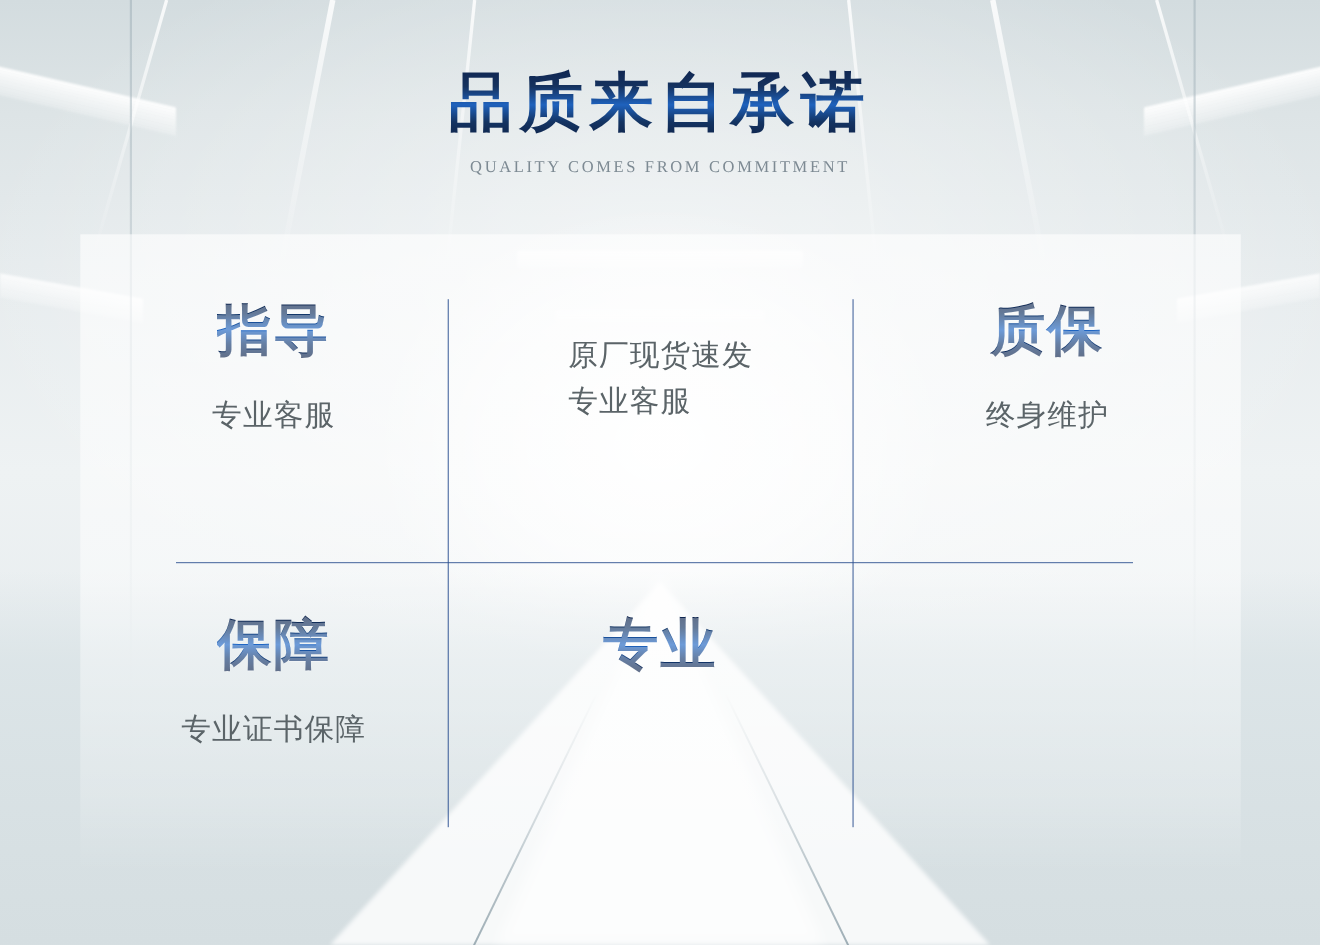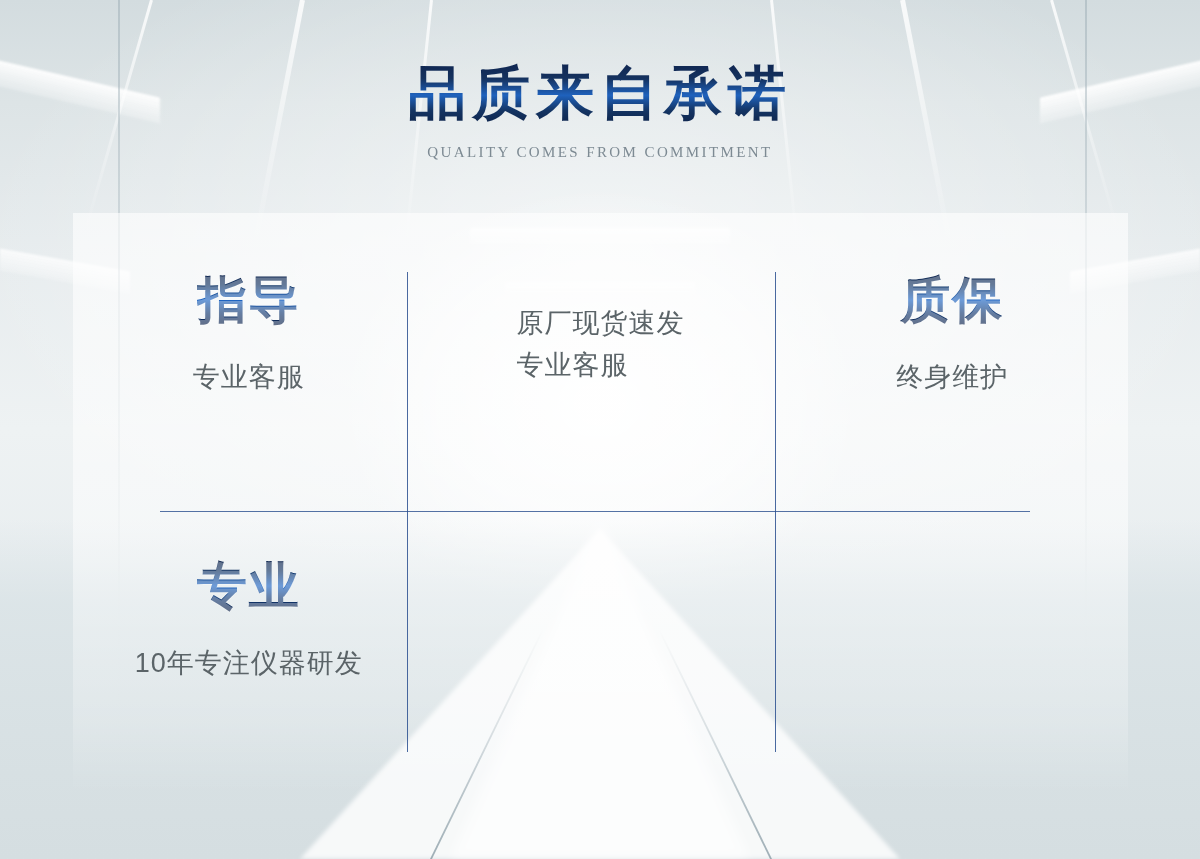--- a/index.html
+++ b/index.html
@@ -211,27 +211,30 @@
         </div>
       </div>
 
       <div class="cell r1">
         <div class="cell-title">质保</div>
         <div class="cell-desc">
           <span class="ln">终身维护</span>
         </div>
       </div>
 
+      <div class="cell r2">
+        <div class="cell-title">保障</div>
+        <div class="cell-desc">
+          <span class="ln">专业证书保障</span>
+        </div>
+      </div>
 
 
       <div class="cell r2">
         <div class="cell-title">专业</div>
-        <div class="cell-desc">
-          <span class="ln">10年专注仪器研发</span>
-        </div>
       </div>
 
     </div>
   </div>
 
   <div class="divider v1"></div>
   <div class="divider v2"></div>
   <div class="divider h1"></div>
 
 </div>

